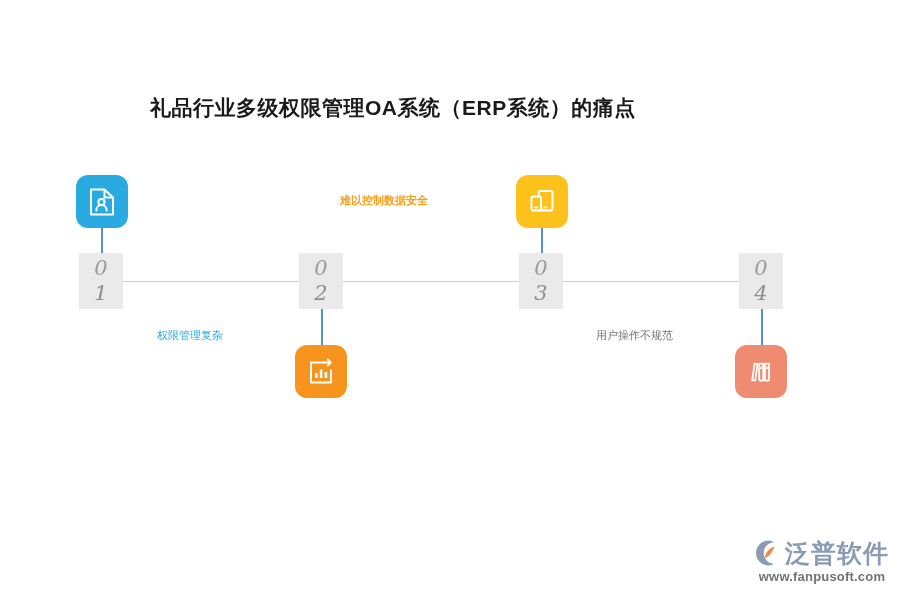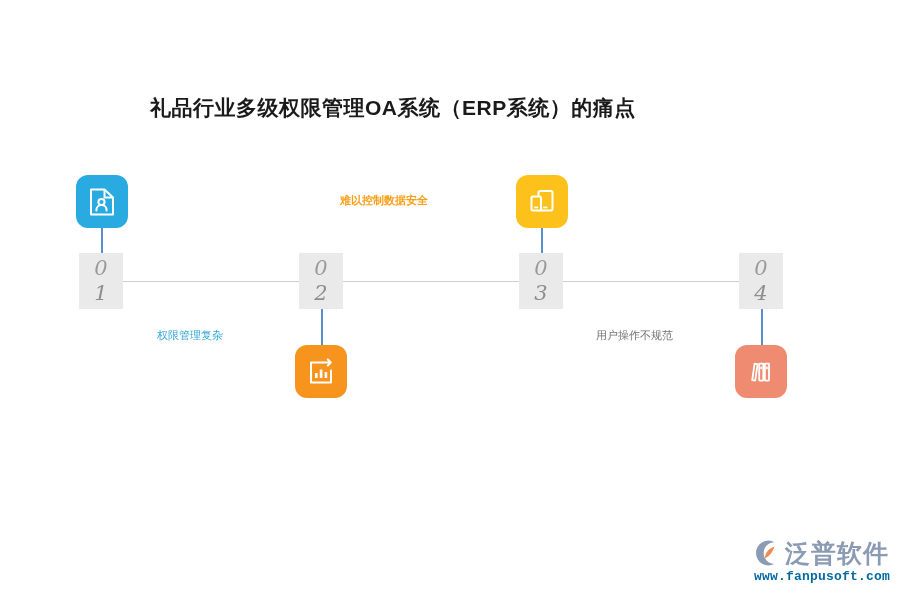--- a/index.html
+++ b/index.html
@@ -120,23 +120,23 @@
     font-weight: bold;
     color: #8b9bb4;
     letter-spacing: 1px;
     line-height: 30px;
     font-family: "Liberation Sans", "DejaVu Sans", sans-serif;
   }
   .logo-url {
     margin-top: 1px;
     font-size: 13px;
     font-weight: bold;
-    color: #0369a1;
+    color: #737373;
     letter-spacing: 0.2px;
-    font-family: Liberation Mono, monospace;
+    font-family: Liberation Sans, sans-serif;
     text-align: center;
     width: 140px;
   }
 </style>
 </head>
 <body>
 
 <div id="canvas">
 
   <div class="page-title">礼品行业多级权限管理OA系统（ERP系统）的痛点</div>

